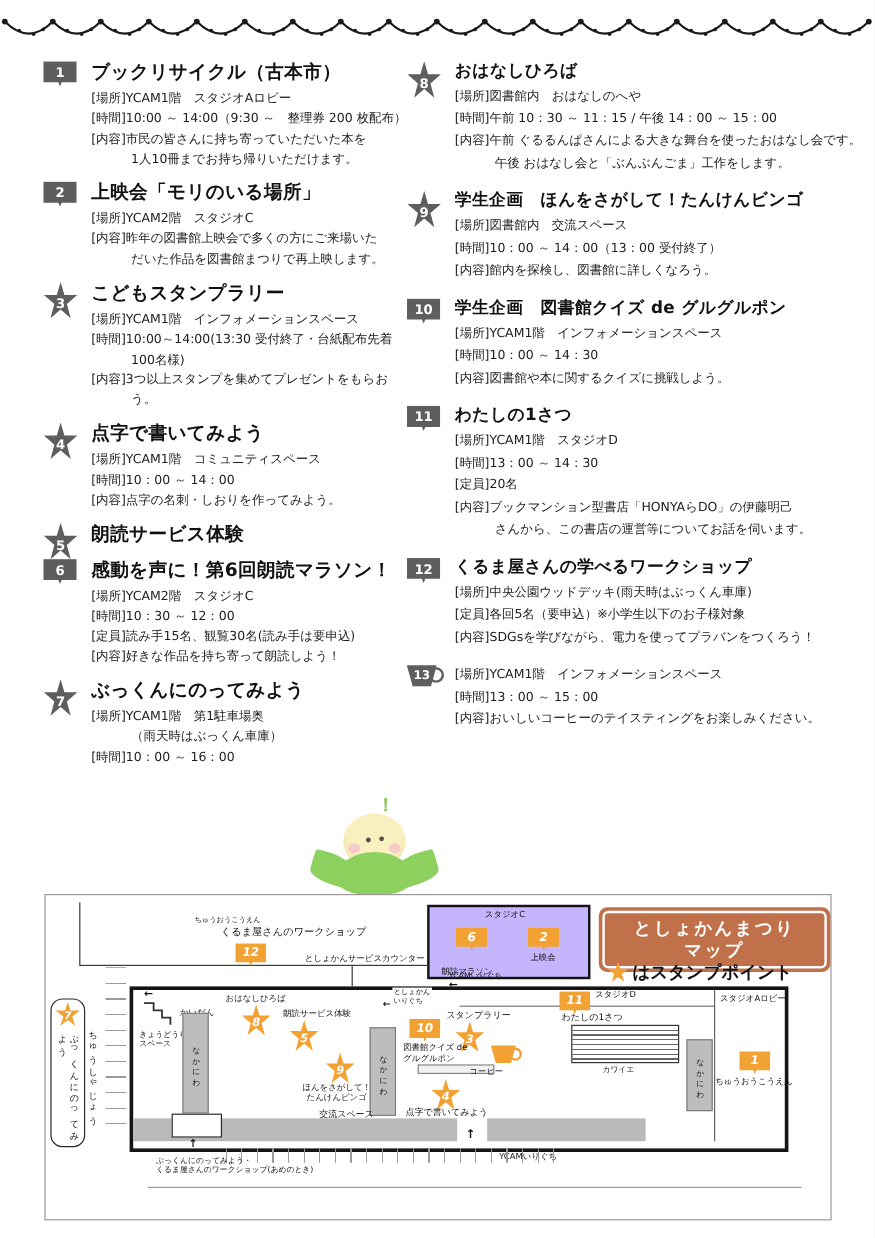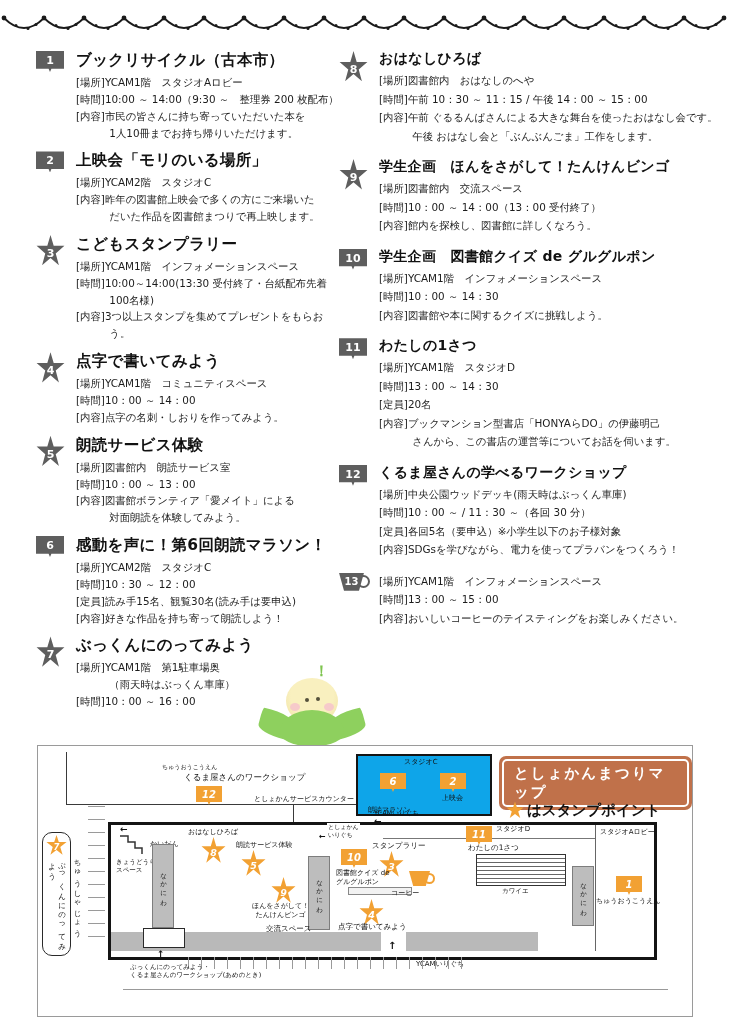--- a/index.html
+++ b/index.html
@@ -43,28 +43,28 @@
              border-radius:50% 50% 45% 45%/62% 62% 38% 38%;}
   .m-leaf{position:absolute;width:42px;height:26px;background:#8ed05e;}
   .m-leaf.l{left:-3px;top:8px;border-radius:5% 95% 40% 80%/60% 90% 20% 40%;transform:rotate(14deg);}
   .m-leaf.r{right:-3px;top:8px;border-radius:95% 5% 80% 40%/90% 60% 40% 20%;transform:rotate(-14deg);}
   
   #map{position:absolute;left:37px;top:745px;width:654px;height:270px;background:#fff;border:1px solid #9a9a9a;}
   #map .abs{position:absolute;}
   .maplabel{position:absolute;font-size:7px;color:#111;line-height:1.25;white-space:nowrap;}
   .maplabel.multi{white-space:pre-line;}
   .line{position:absolute;background:#3a3a3a;}
-  .room{position:absolute;border:2.5px solid #141414;background:#0ea5e9;}
+  .room{position:absolute;border:2.5px solid #141414;background:#c4b5fd;}
   .building{position:absolute;left:70px;top:76px;width:543px;height:132px;border:3px solid #141414;background:#fff;}
   .niwa{position:absolute;width:20px;background:#bdbdbd;border:1px solid #7d7d7d;
         display:flex;align-items:center;justify-content:center;}
   .vtext{writing-mode:vertical-rl;letter-spacing:1.5px;font-size:6.5px;color:#111;}
   .map-title{position:absolute;left:461px;top:10px;background:#c0714a;border-radius:7px;padding:3px;}
-  .map-title-inner{display:block;border:2px solid #fff;border-radius:5px;padding:3px 10px;
-        color:#fff;font-weight:bold;font-size:14.5px;letter-spacing:2px;}
+  .map-title-inner{display:block;border:2px solid #fff;border-radius:5px;padding:3px 20px;
+        color:#fff;font-weight:bold;font-size:14.5px;letter-spacing:2px;text-align:center;}
   .legend{position:absolute;left:468px;top:55px;display:flex;align-items:center;font-size:14.5px;font-weight:bold;color:#111;}
   .legend-star{display:inline-block;width:18px;height:18px;background:#f2a133;margin-right:3px;
         clip-path:polygon(50% 0%,61% 33%,98% 33%,68% 56%,79% 92%,50% 70%,21% 92%,32% 56%,2% 33%,39% 33%);}
   .mbadge{position:absolute;display:flex;align-items:center;justify-content:center;color:#fff;font-weight:bold;}
   .mbadge.book{width:26px;height:17px;background:#f2a133;font-size:10px;padding-bottom:2px;
         clip-path:polygon(0 0,100% 0,100% 84%,55% 84%,50% 100%,45% 84%,0 84%);}
   .mbadge.star{width:25px;height:25px;background:#f2a133;font-size:9.5px;padding-top:3px;
         clip-path:polygon(50% 0%,61% 33%,98% 33%,68% 56%,79% 92%,50% 70%,21% 92%,32% 56%,2% 33%,39% 33%);}
   .mbadge.cup{width:21px;height:15px;}
   .mbadge .cup-body{background:#f2a133;clip-path:polygon(0 0,100% 0,80% 100%,20% 100%);}
@@ -211,26 +211,20 @@
           <div class="detail"><span class="dlabel">[場所]</span>YCAM1階　コミュニティスペース</div>
           <div class="detail"><span class="dlabel">[時間]</span>10：00 ～ 14：00</div>
           <div class="detail"><span class="dlabel">[内容]</span>点字の名刺・しおりを作ってみよう。</div>
         </div>
       </div>
       <div class="event">
         <span class="badge star">
           <span class="bnum">5</span>
         </span>
         <div class="event-title">朗読サービス体験</div>
-        <div class="event-details">
-          <div class="detail"><span class="dlabel">[場所]</span>図書館内　朗読サービス室</div>
-          <div class="detail"><span class="dlabel">[時間]</span>10：00 ～ 13：00</div>
-          <div class="detail"><span class="dlabel">[内容]</span>図書館ボランティア「愛メイト」による
-対面朗読を体験してみよう。</div>
-        </div>
       </div>
       <div class="event">
         <span class="badge book">
           <span class="bnum">6</span>
         </span>
         <div class="event-title">感動を声に！第6回朗読マラソン！</div>
         <div class="event-details">
           <div class="detail"><span class="dlabel">[場所]</span>YCAM2階　スタジオC</div>
           <div class="detail"><span class="dlabel">[時間]</span>10：30 ～ 12：00</div>
           <div class="detail"><span class="dlabel">[定員]</span>読み手15名、観覧30名(読み手は要申込)</div>
@@ -297,21 +291,20 @@
 さんから、この書店の運営等についてお話を伺います。</div>
         </div>
       </div>
       <div class="event">
         <span class="badge book">
           <span class="bnum">12</span>
         </span>
         <div class="event-title">くるま屋さんの学べるワークショップ</div>
         <div class="event-details">
           <div class="detail"><span class="dlabel">[場所]</span>中央公園ウッドデッキ(雨天時はぶっくん車庫)</div>
-          <div class="detail"><span class="dlabel">[時間]</span>10：00 ～ / 11：30 ～（各回 30 分）</div>
           <div class="detail"><span class="dlabel">[定員]</span>各回5名（要申込）※小学生以下のお子様対象</div>
           <div class="detail"><span class="dlabel">[内容]</span>SDGsを学びながら、電力を使ってプラバンをつくろう！</div>
         </div>
       </div>
       <div class="event">
         <span class="badge cup">
           <span class="cup-handle"></span>
           <span class="cup-body"></span>
           <span class="bnum">13</span>
         </span>

